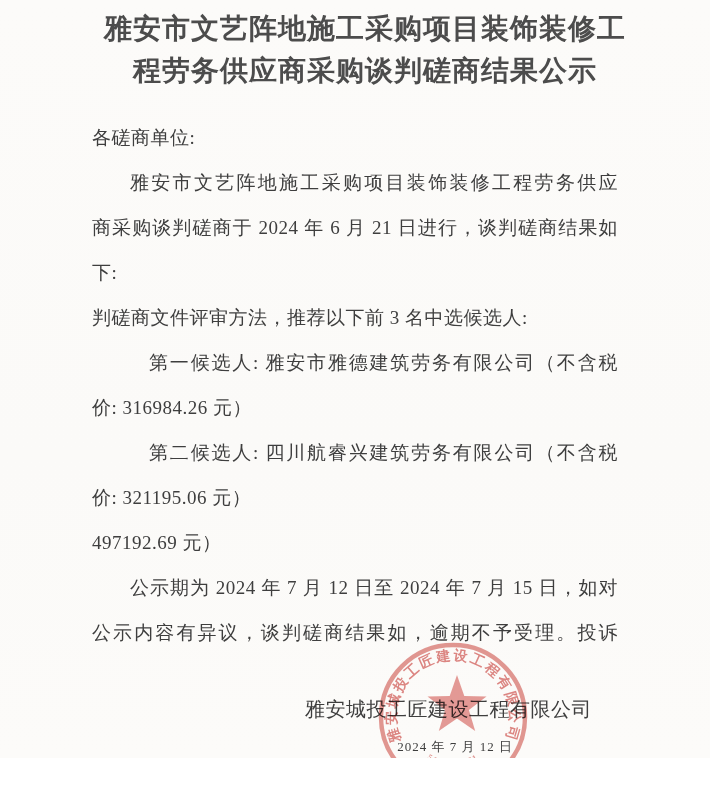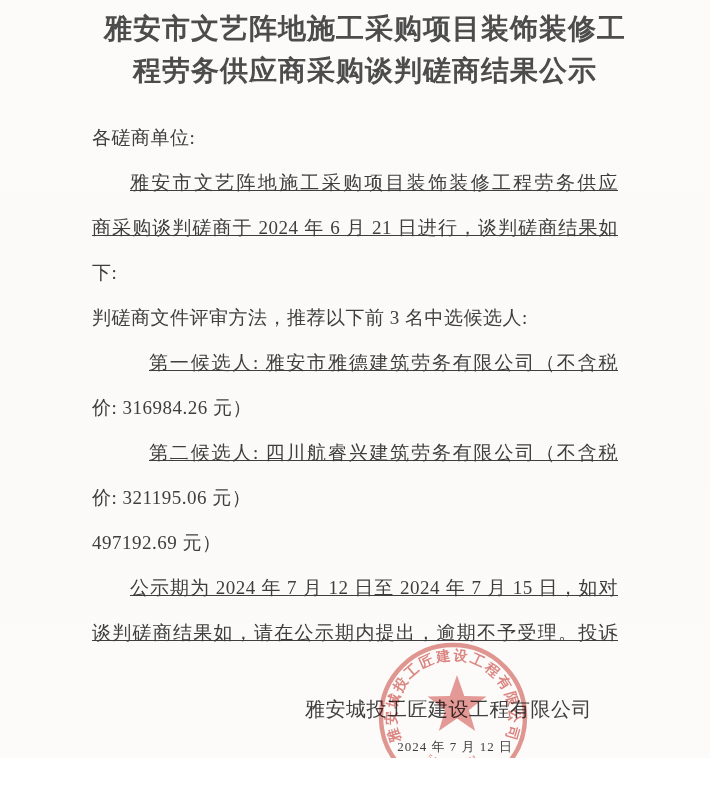--- a/index.html
+++ b/index.html
@@ -31,21 +31,21 @@
 
   .doc-body {
     margin-top: 27px;
     padding-left: 92px;
     width: 526px;
     font-size: 19px;
     line-height: 37px;
     letter-spacing: 0.5px;
   }
   .line { text-align: left; margin-top: 8px; }
-  .full { text-align: justify; text-align-last: justify; text-decoration: underline; }
+  .full { text-align: justify; text-align-last: justify; }
   .ind2 { padding-left: 38px; }
   .ind3 { padding-left: 57px; }
   .salutation { margin-bottom: 6px; }
 
   .signature-block {
     margin-top: 40px;
     padding-left: 92px;
     width: 526px;
     line-height: 37px;
   }
@@ -92,21 +92,21 @@
     <div class="line ind2 full">雅安市文艺阵地施工采购项目装饰装修工程劳务供应</div>
     <div class="line full">商采购谈判磋商于 2024 年 6 月 21 日进行，谈判磋商结果如</div>
     <div class="line">下:</div>
     <div class="line">判磋商文件评审方法，推荐以下前 3 名中选候选人:</div>
     <div class="line ind3 full">第一候选人: 雅安市雅德建筑劳务有限公司（不含税</div>
     <div class="line">价: 316984.26 元）</div>
     <div class="line ind3 full">第二候选人: 四川航睿兴建筑劳务有限公司（不含税</div>
     <div class="line">价: 321195.06 元）</div>
     <div class="line">497192.69 元）</div>
     <div class="line ind2 full">公示期为 2024 年 7 月 12 日至 2024 年 7 月 15 日，如对</div>
-    <div class="line full">谈判磋商结果如，请在公示期内提出，逾期不予受理。投诉</div>
+    <div class="line full">公示内容有异议，谈判磋商结果如，逾期不予受理。投诉</div>
   </div>
 
   <div class="signature-block">
     <div class="sig-company">雅安城投工匠建设工程有限公司</div>
     <div class="sig-date">2024 年 7 月 12 日</div>
   </div>
 
   <svg class="seal" viewBox="0 0 154 153" xmlns="http://www.w3.org/2000/svg">
     <defs>
       <path id="sealTopArc" d="M 25.3 100.1 A 57 57 0 1 1 128.7 100.1" fill="none"></path>

